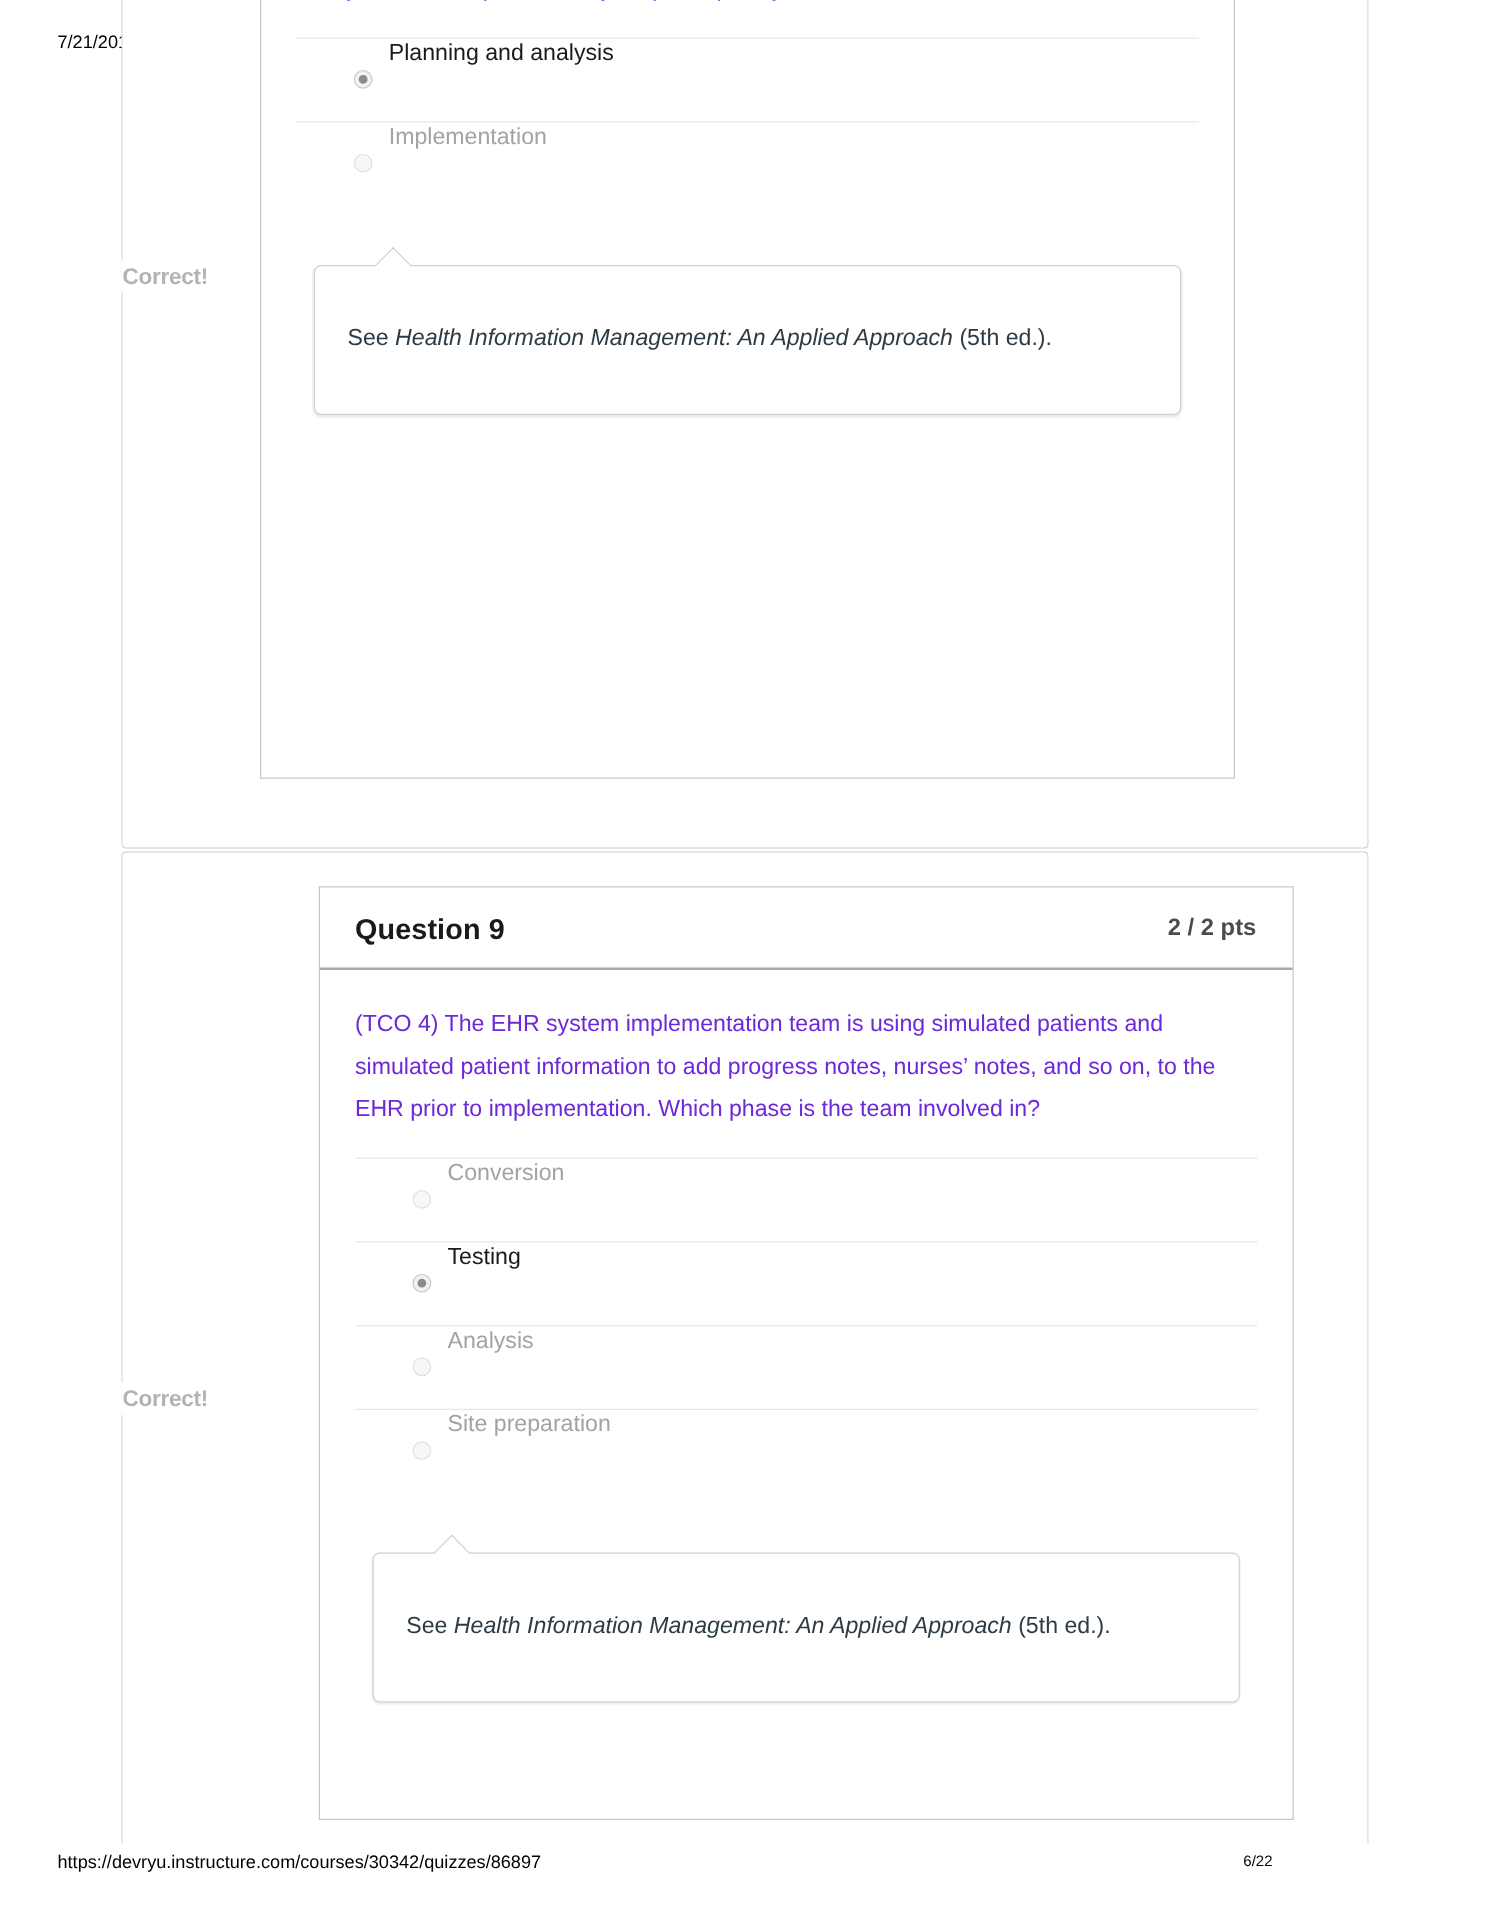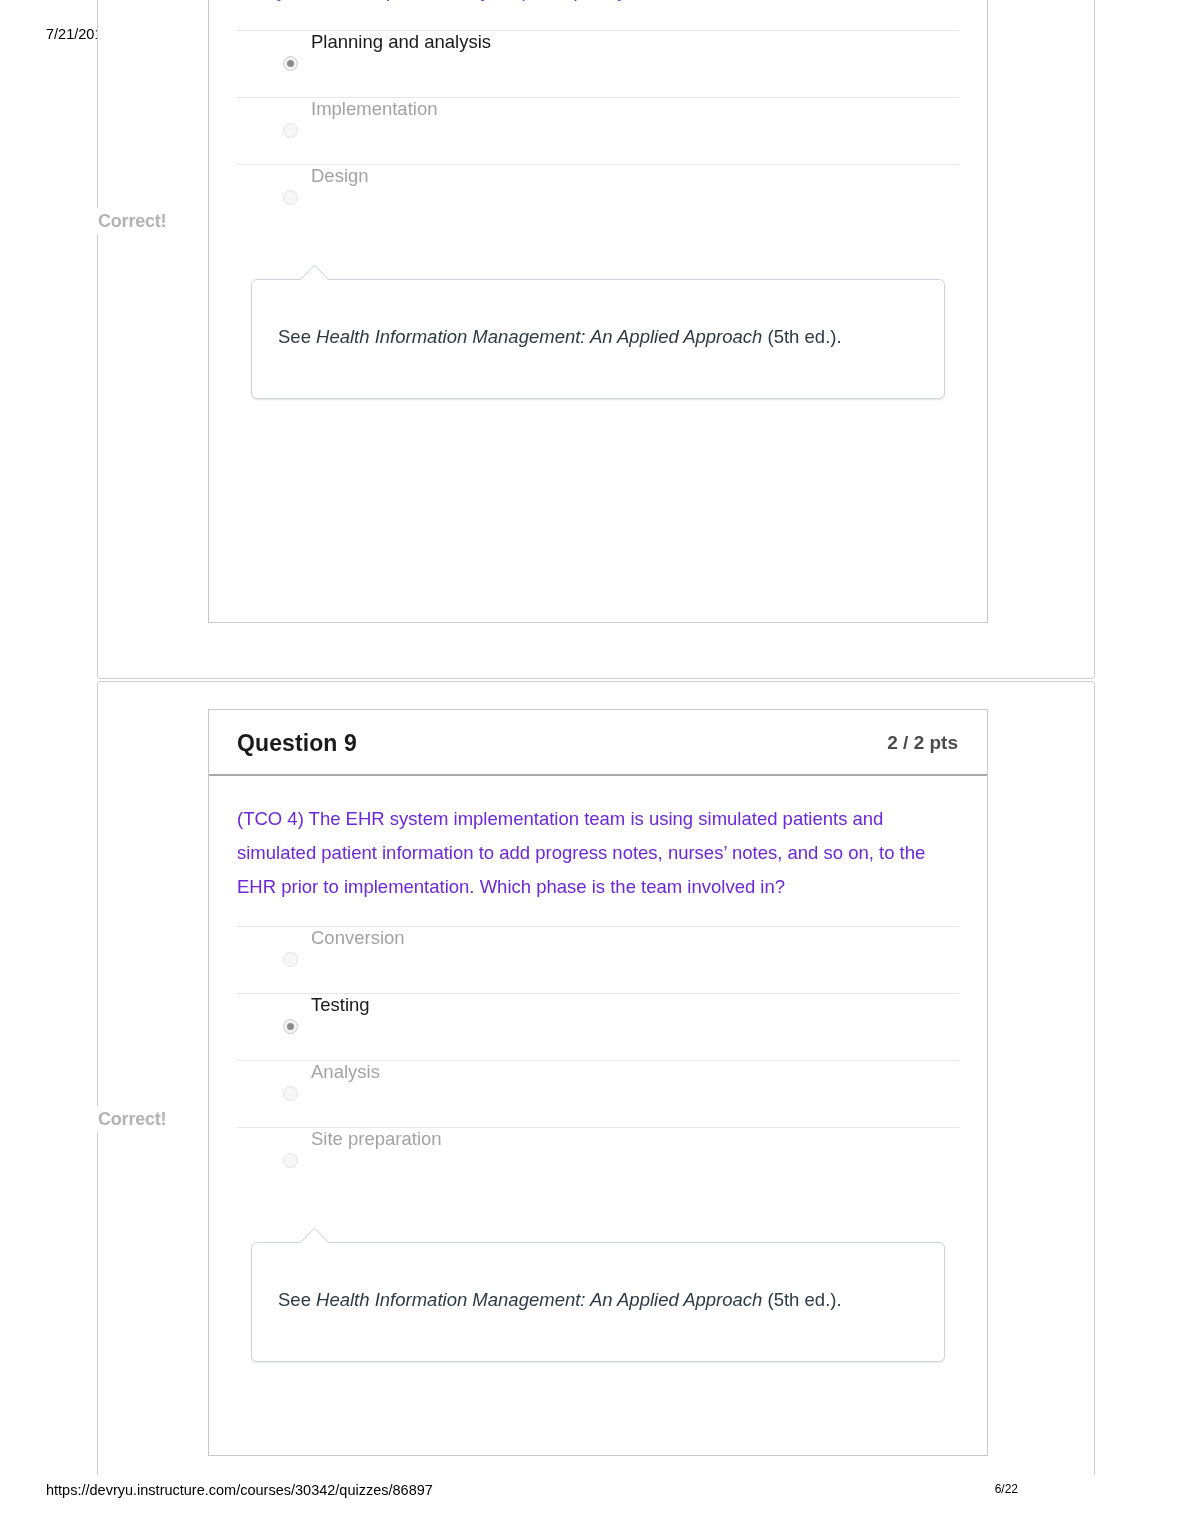--- a/index.html
+++ b/index.html
@@ -103,20 +103,21 @@
     background: #fff;
   }
   .q-card.card-a {
     top: 0;
     height: 683px;
     border-top: none;
   }
   .q-card.card-b {
     top: 27px;
     height: 747px;
+    margin-left: 47px;
   }
 
   .q-head {
     height: 66px;
     border-bottom: 2px solid #a9a9a9;
     box-sizing: border-box;
     position: relative;
   }
   .q-head .q-name {
     position: absolute;
@@ -275,24 +276,20 @@
 
       <ul class="answers">
         <li class="answer selected">
           <span class="radio"></span>
           <span class="a-text">Planning and analysis</span>
         </li>
         <li class="answer">
           <span class="radio"></span>
           <span class="a-text">Implementation</span>
         </li>
-        <li class="answer">
-          <span class="radio"></span>
-          <span class="a-text">Design</span>
-        </li>
       </ul>
 
       <div class="feedback-wrap">
         <div class="feedback">
           <div class="fb-text">
             <span>See </span><i>Health Information Management: An Applied Approach</i><span> (5th ed.).</span>
           </div>
         </div>
       </div>
 

